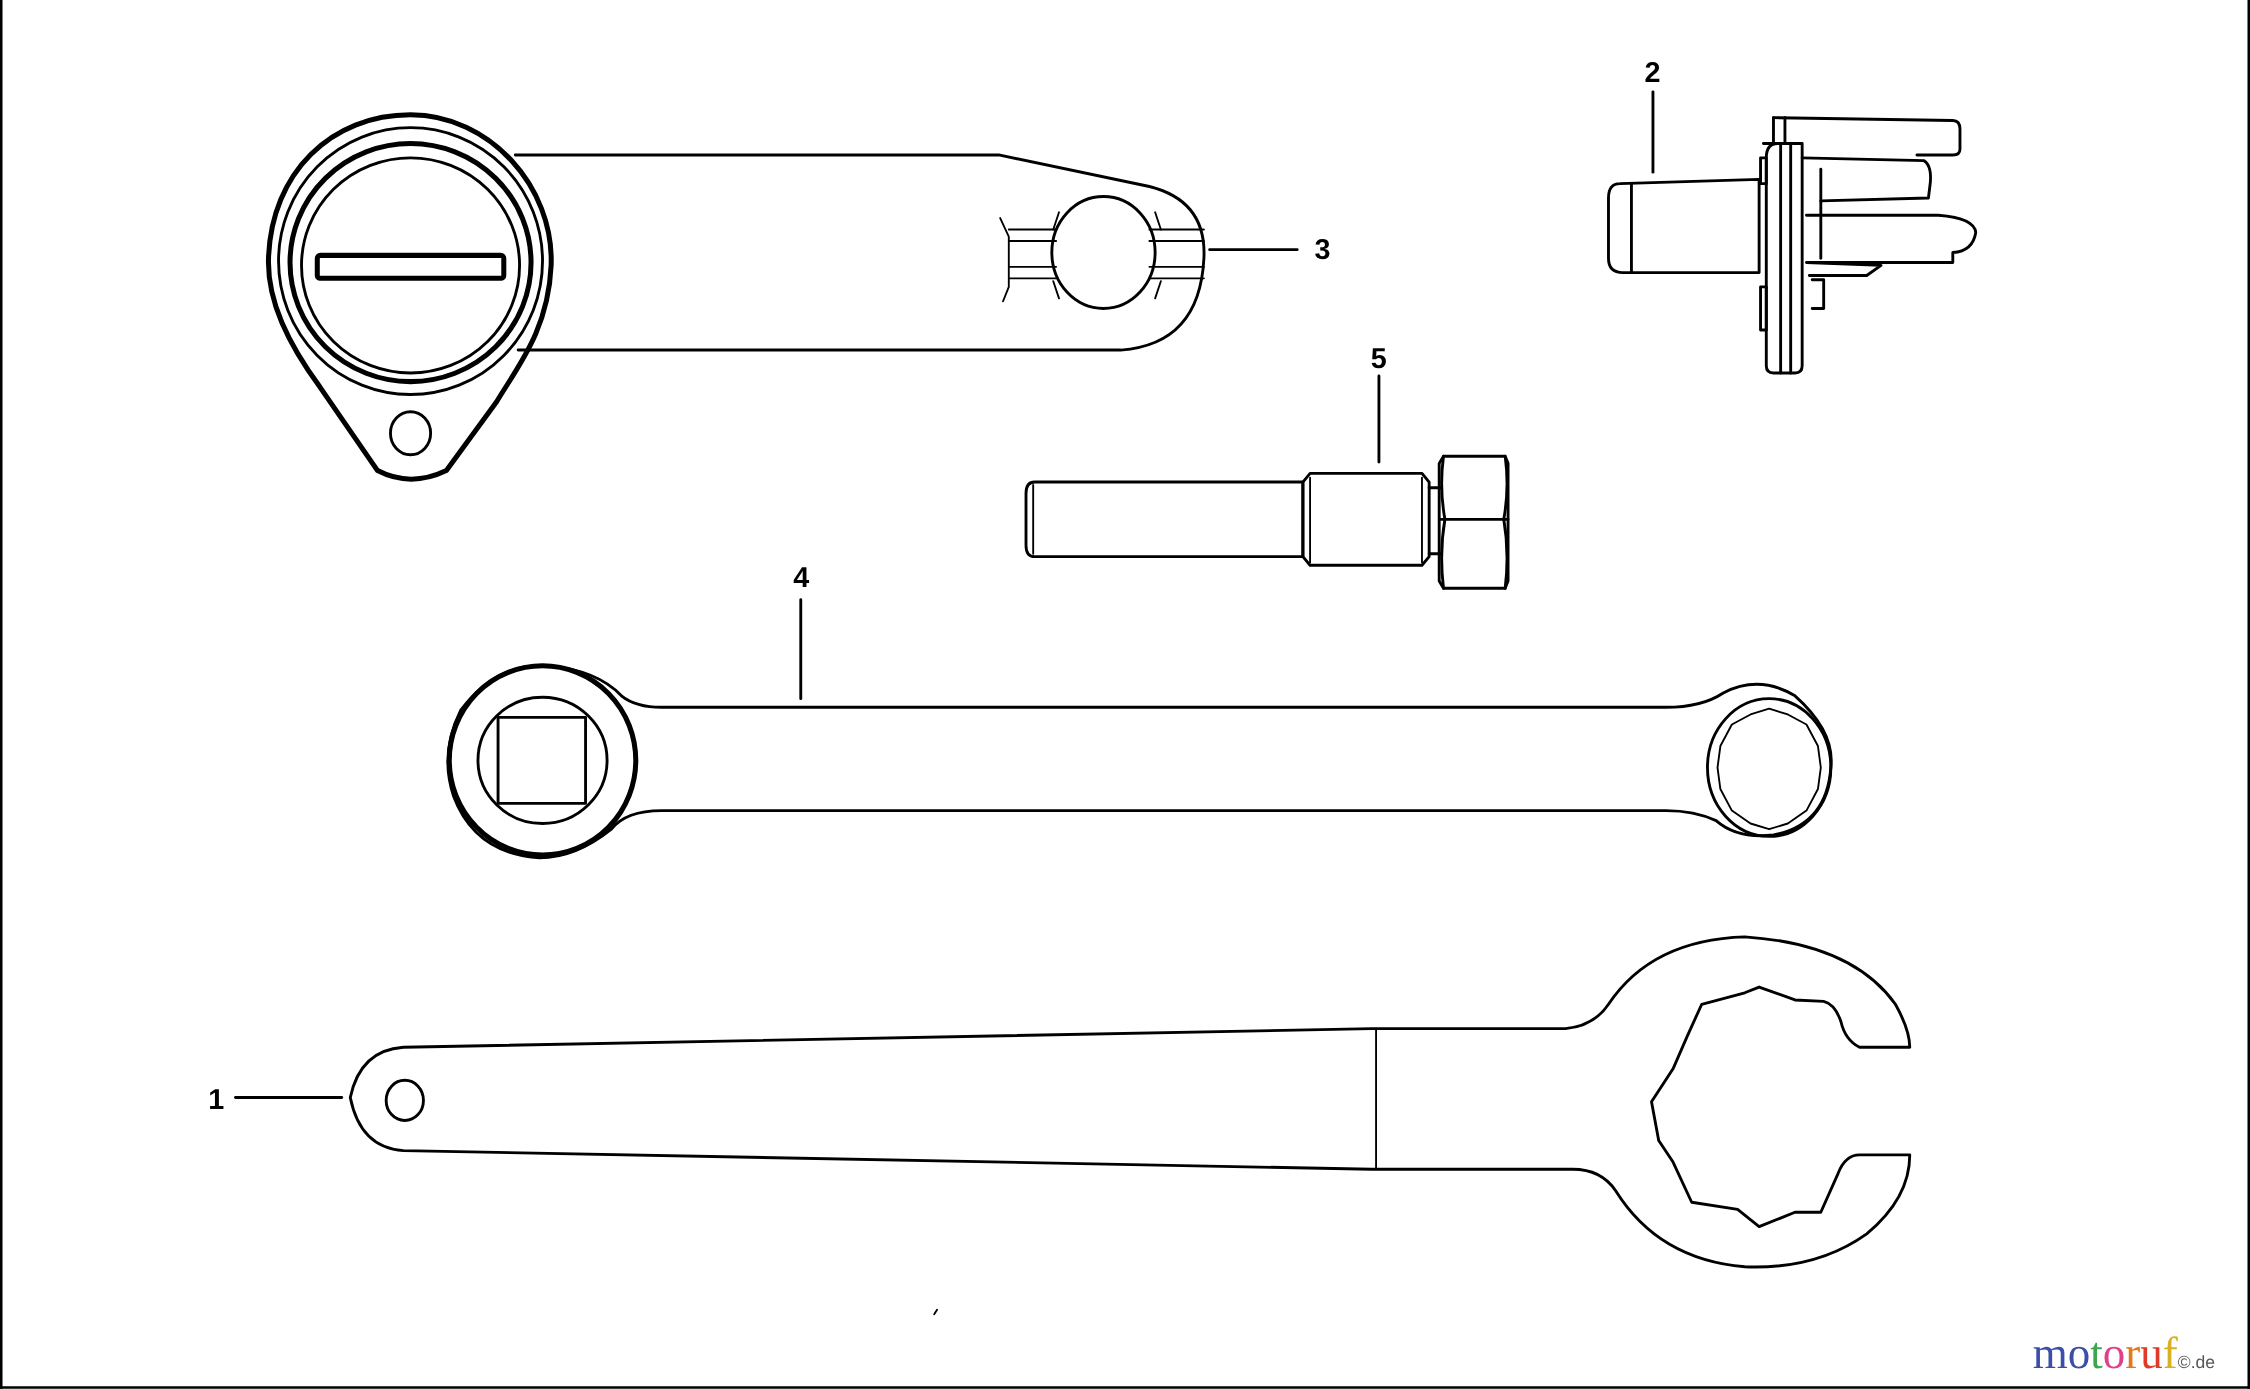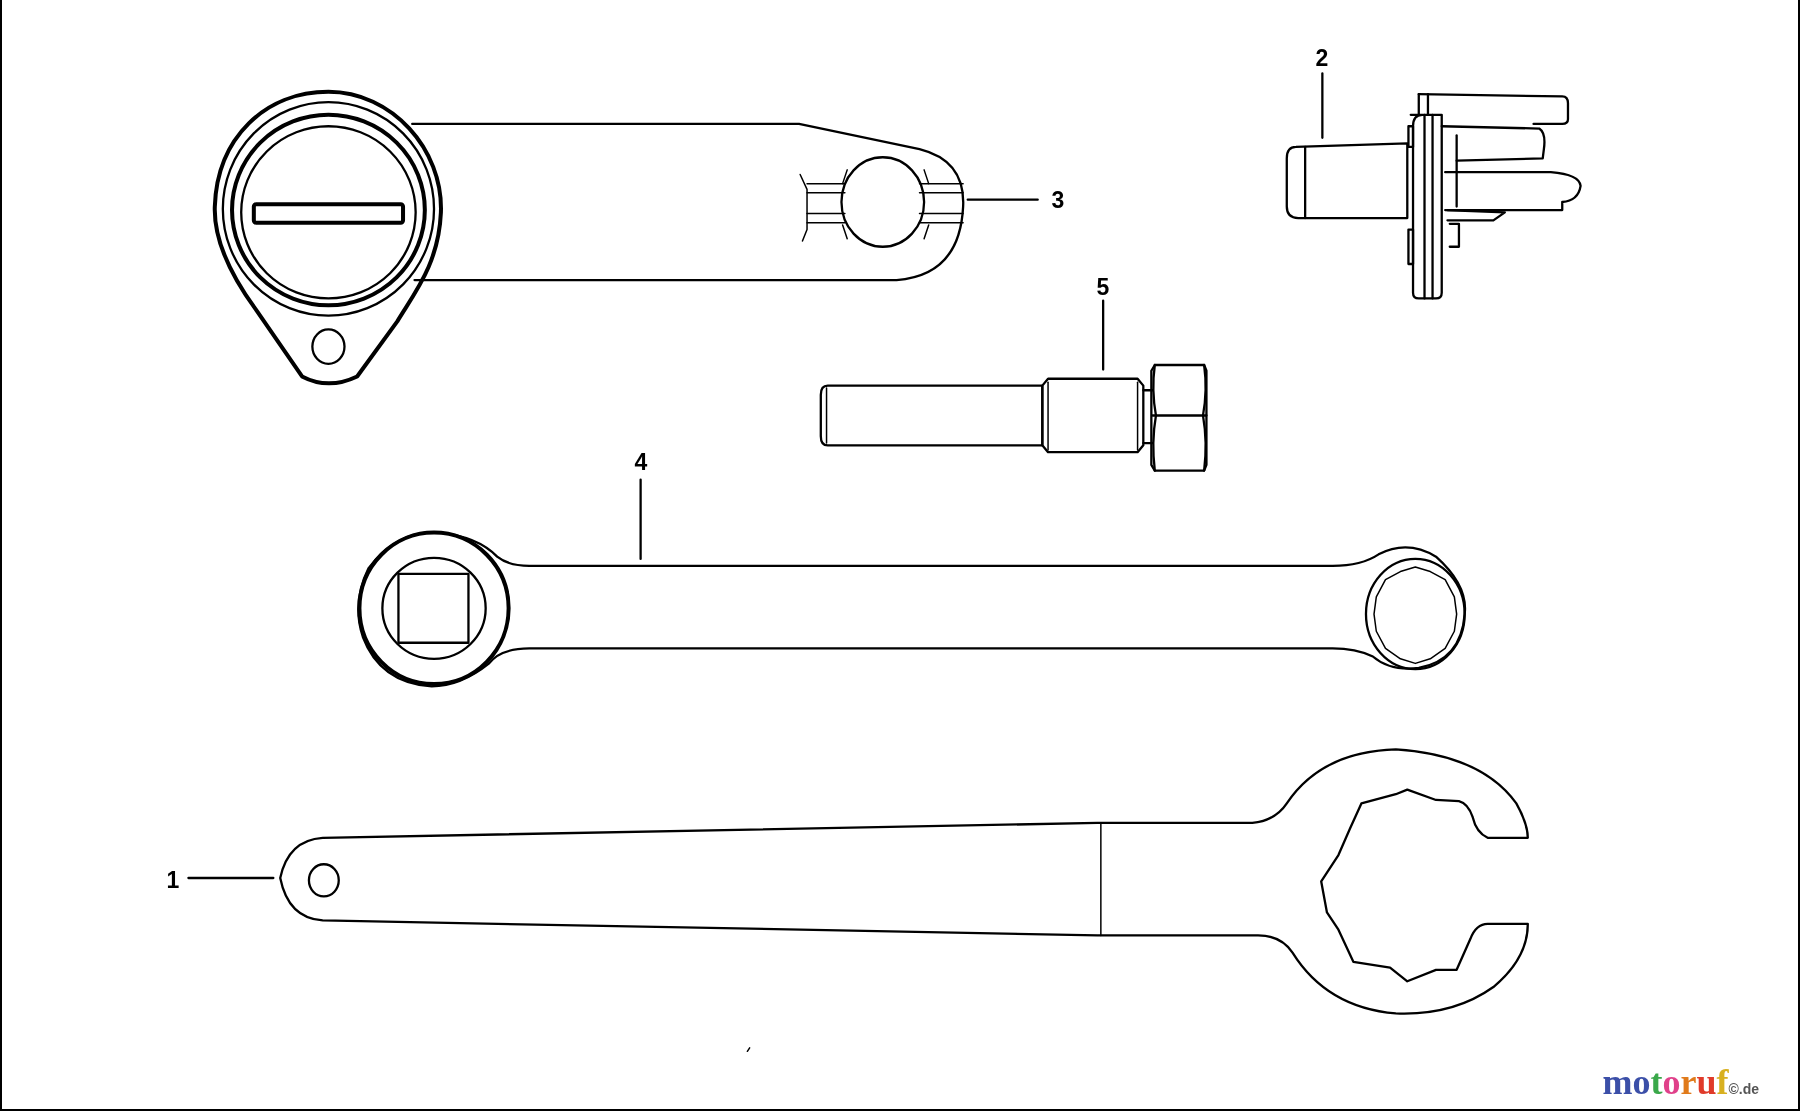--- a/index.html
+++ b/index.html
@@ -3,21 +3,21 @@
 <meta charset="utf-8">
 <style>
   html,body{margin:0;padding:0;background:#fff;}
   body{width:1800px;height:1111px;overflow:hidden;position:relative;font-family:"Liberation Sans",sans-serif;}
   #frame{position:absolute;left:0;top:0;width:1800px;height:1111px;box-sizing:border-box;border-left:2px solid #000;border-right:2px solid #000;border-bottom:2px solid #000;}
   svg{position:absolute;left:0;top:0;}
   .ln{fill:none;stroke:#000;stroke-width:2;stroke-linejoin:round;stroke-linecap:round;}
   .thk{stroke-width:3.5;}
   .thin{stroke-width:1.3;}
   .lbl{position:absolute;font-family:"Liberation Sans",sans-serif;font-weight:bold;font-size:23px;color:#000;transform:translate(-50%,-50%);}
-  #wm{position:absolute;right:41px;bottom:8px;font-family:"Liberation Serif",serif;font-size:36px;letter-spacing:0px;font-weight:bold;}
+  #wm{position:absolute;right:28px;bottom:8px;font-family:"Liberation Serif",serif;font-size:36px;letter-spacing:0px;}
   #wm span{display:inline-block;}
   #wm .de{font-size:14px;color:#555;font-family:"Liberation Sans",sans-serif;}
 </style>
 </head>
 <body>
 
 <div id="frame"></div>
 
 <svg width="1800" height="1111" viewBox="0 0 1566 968">
 

